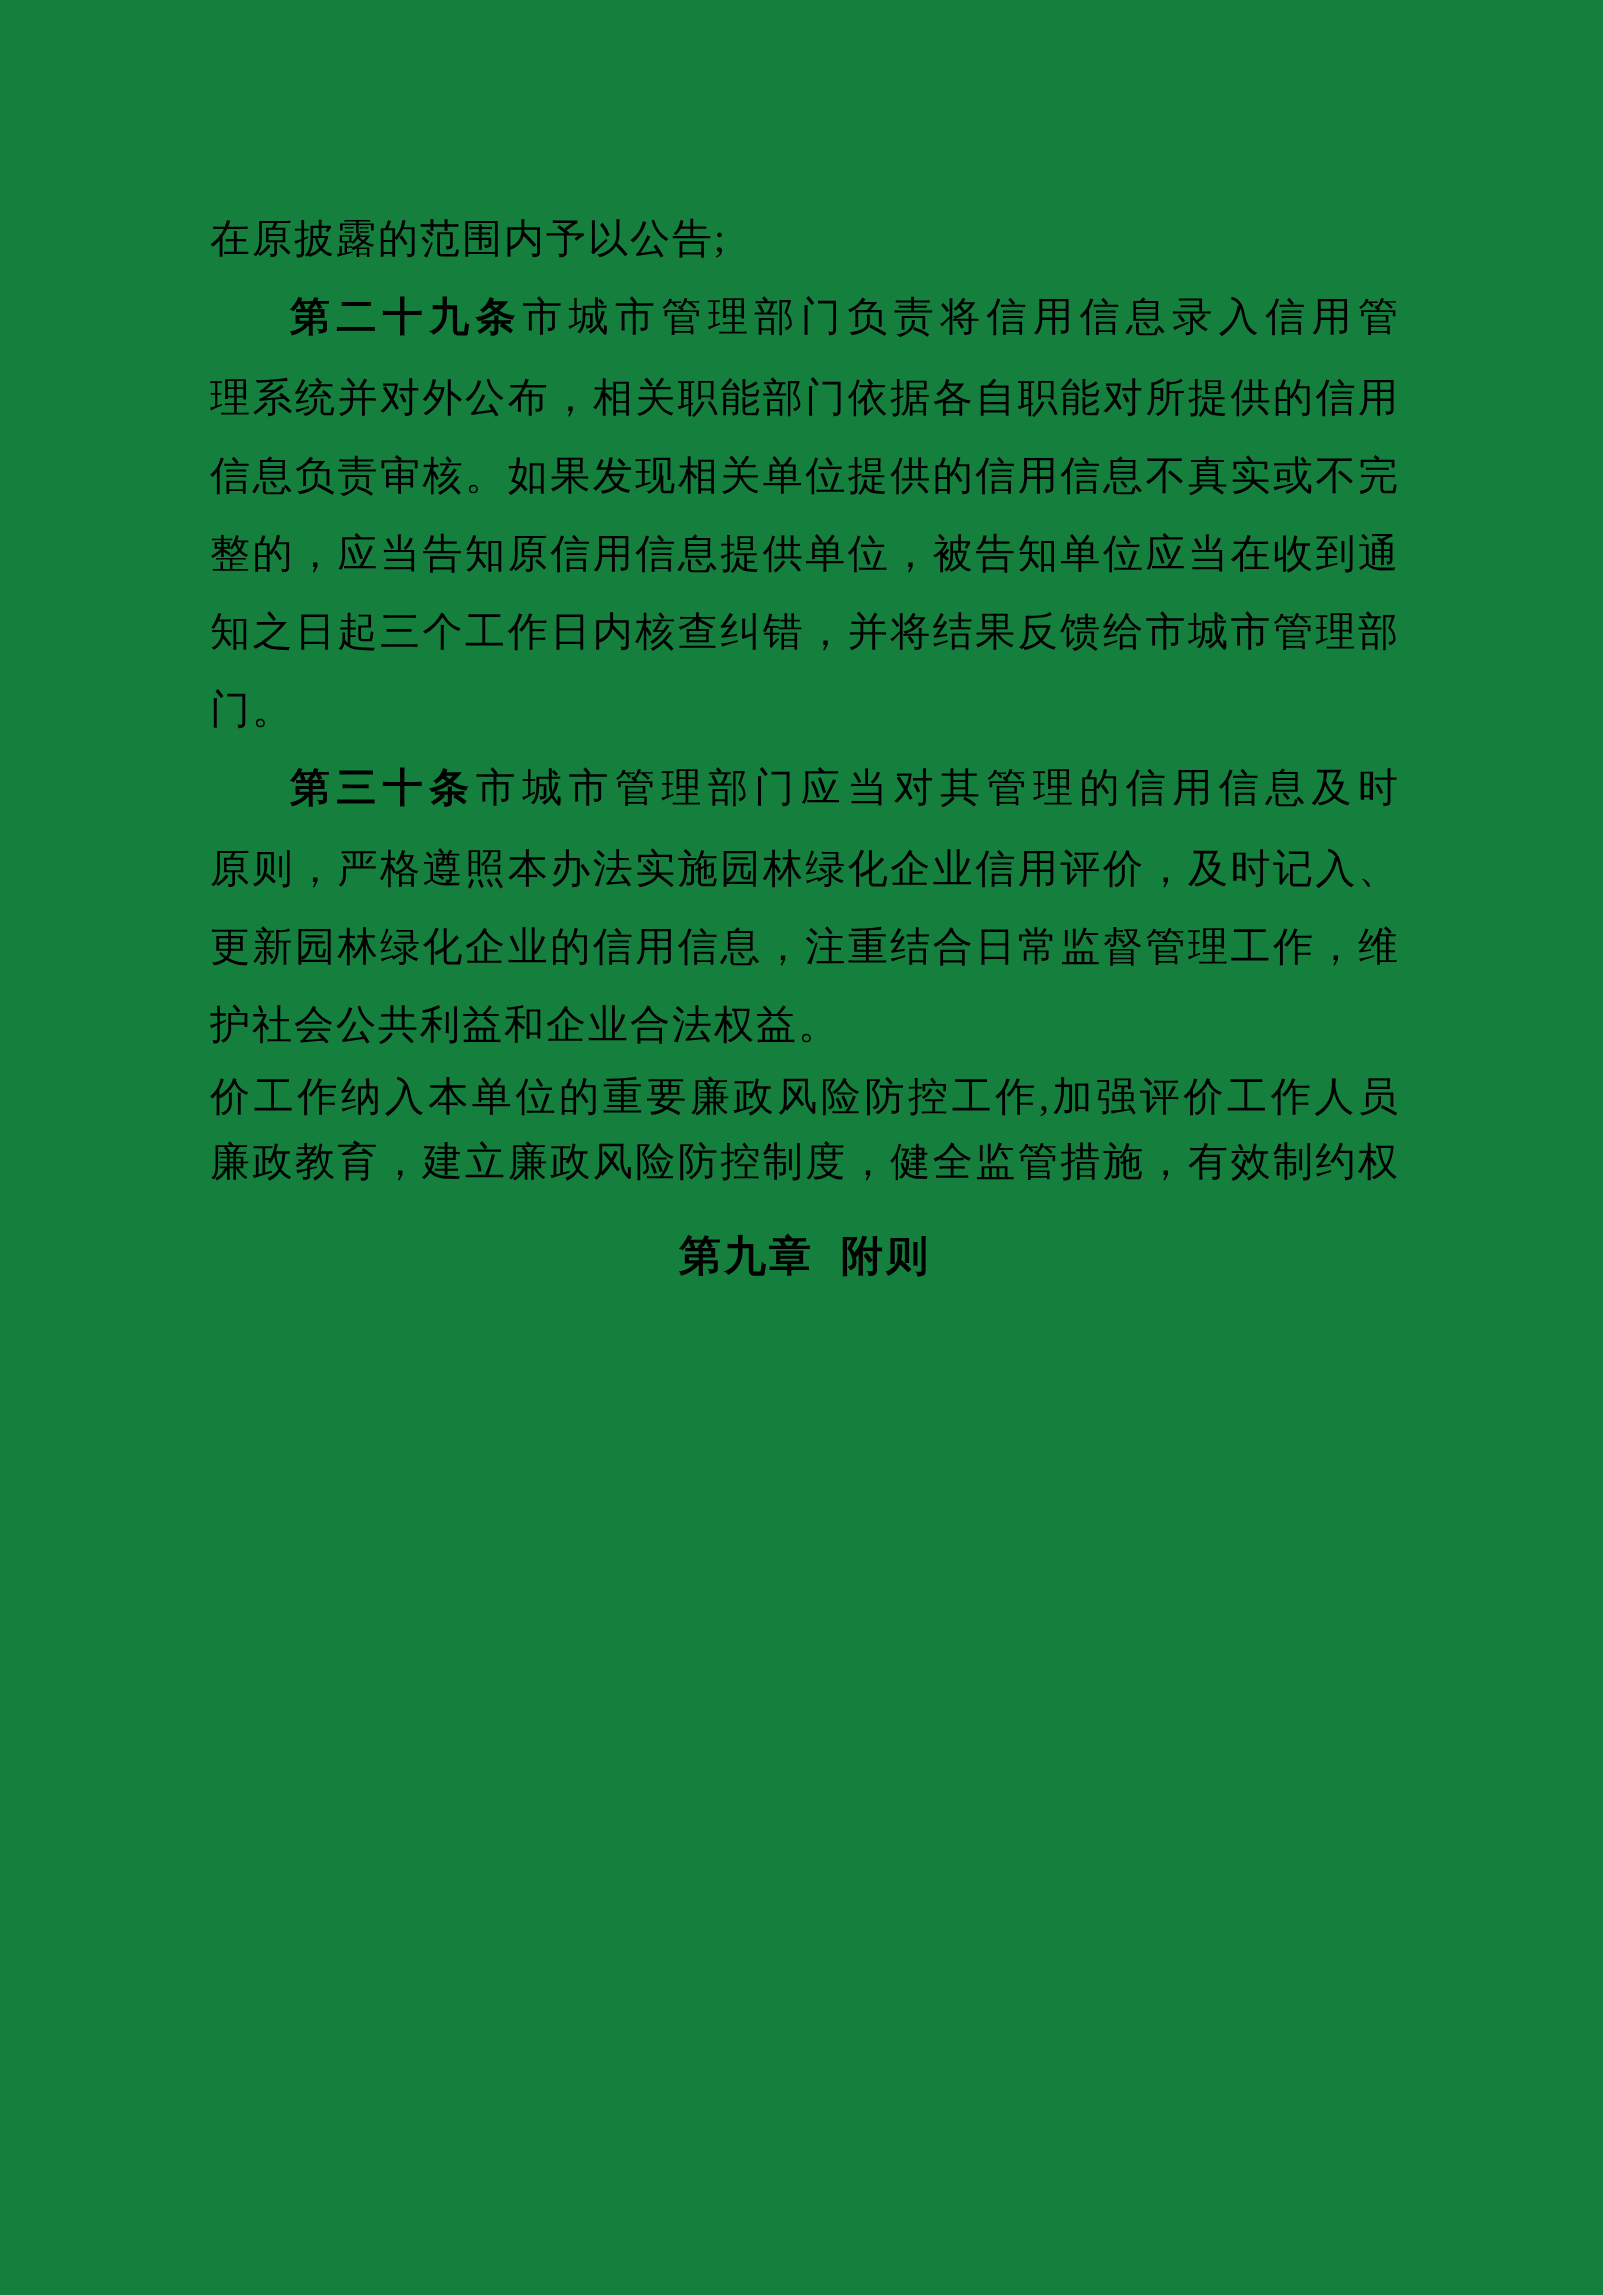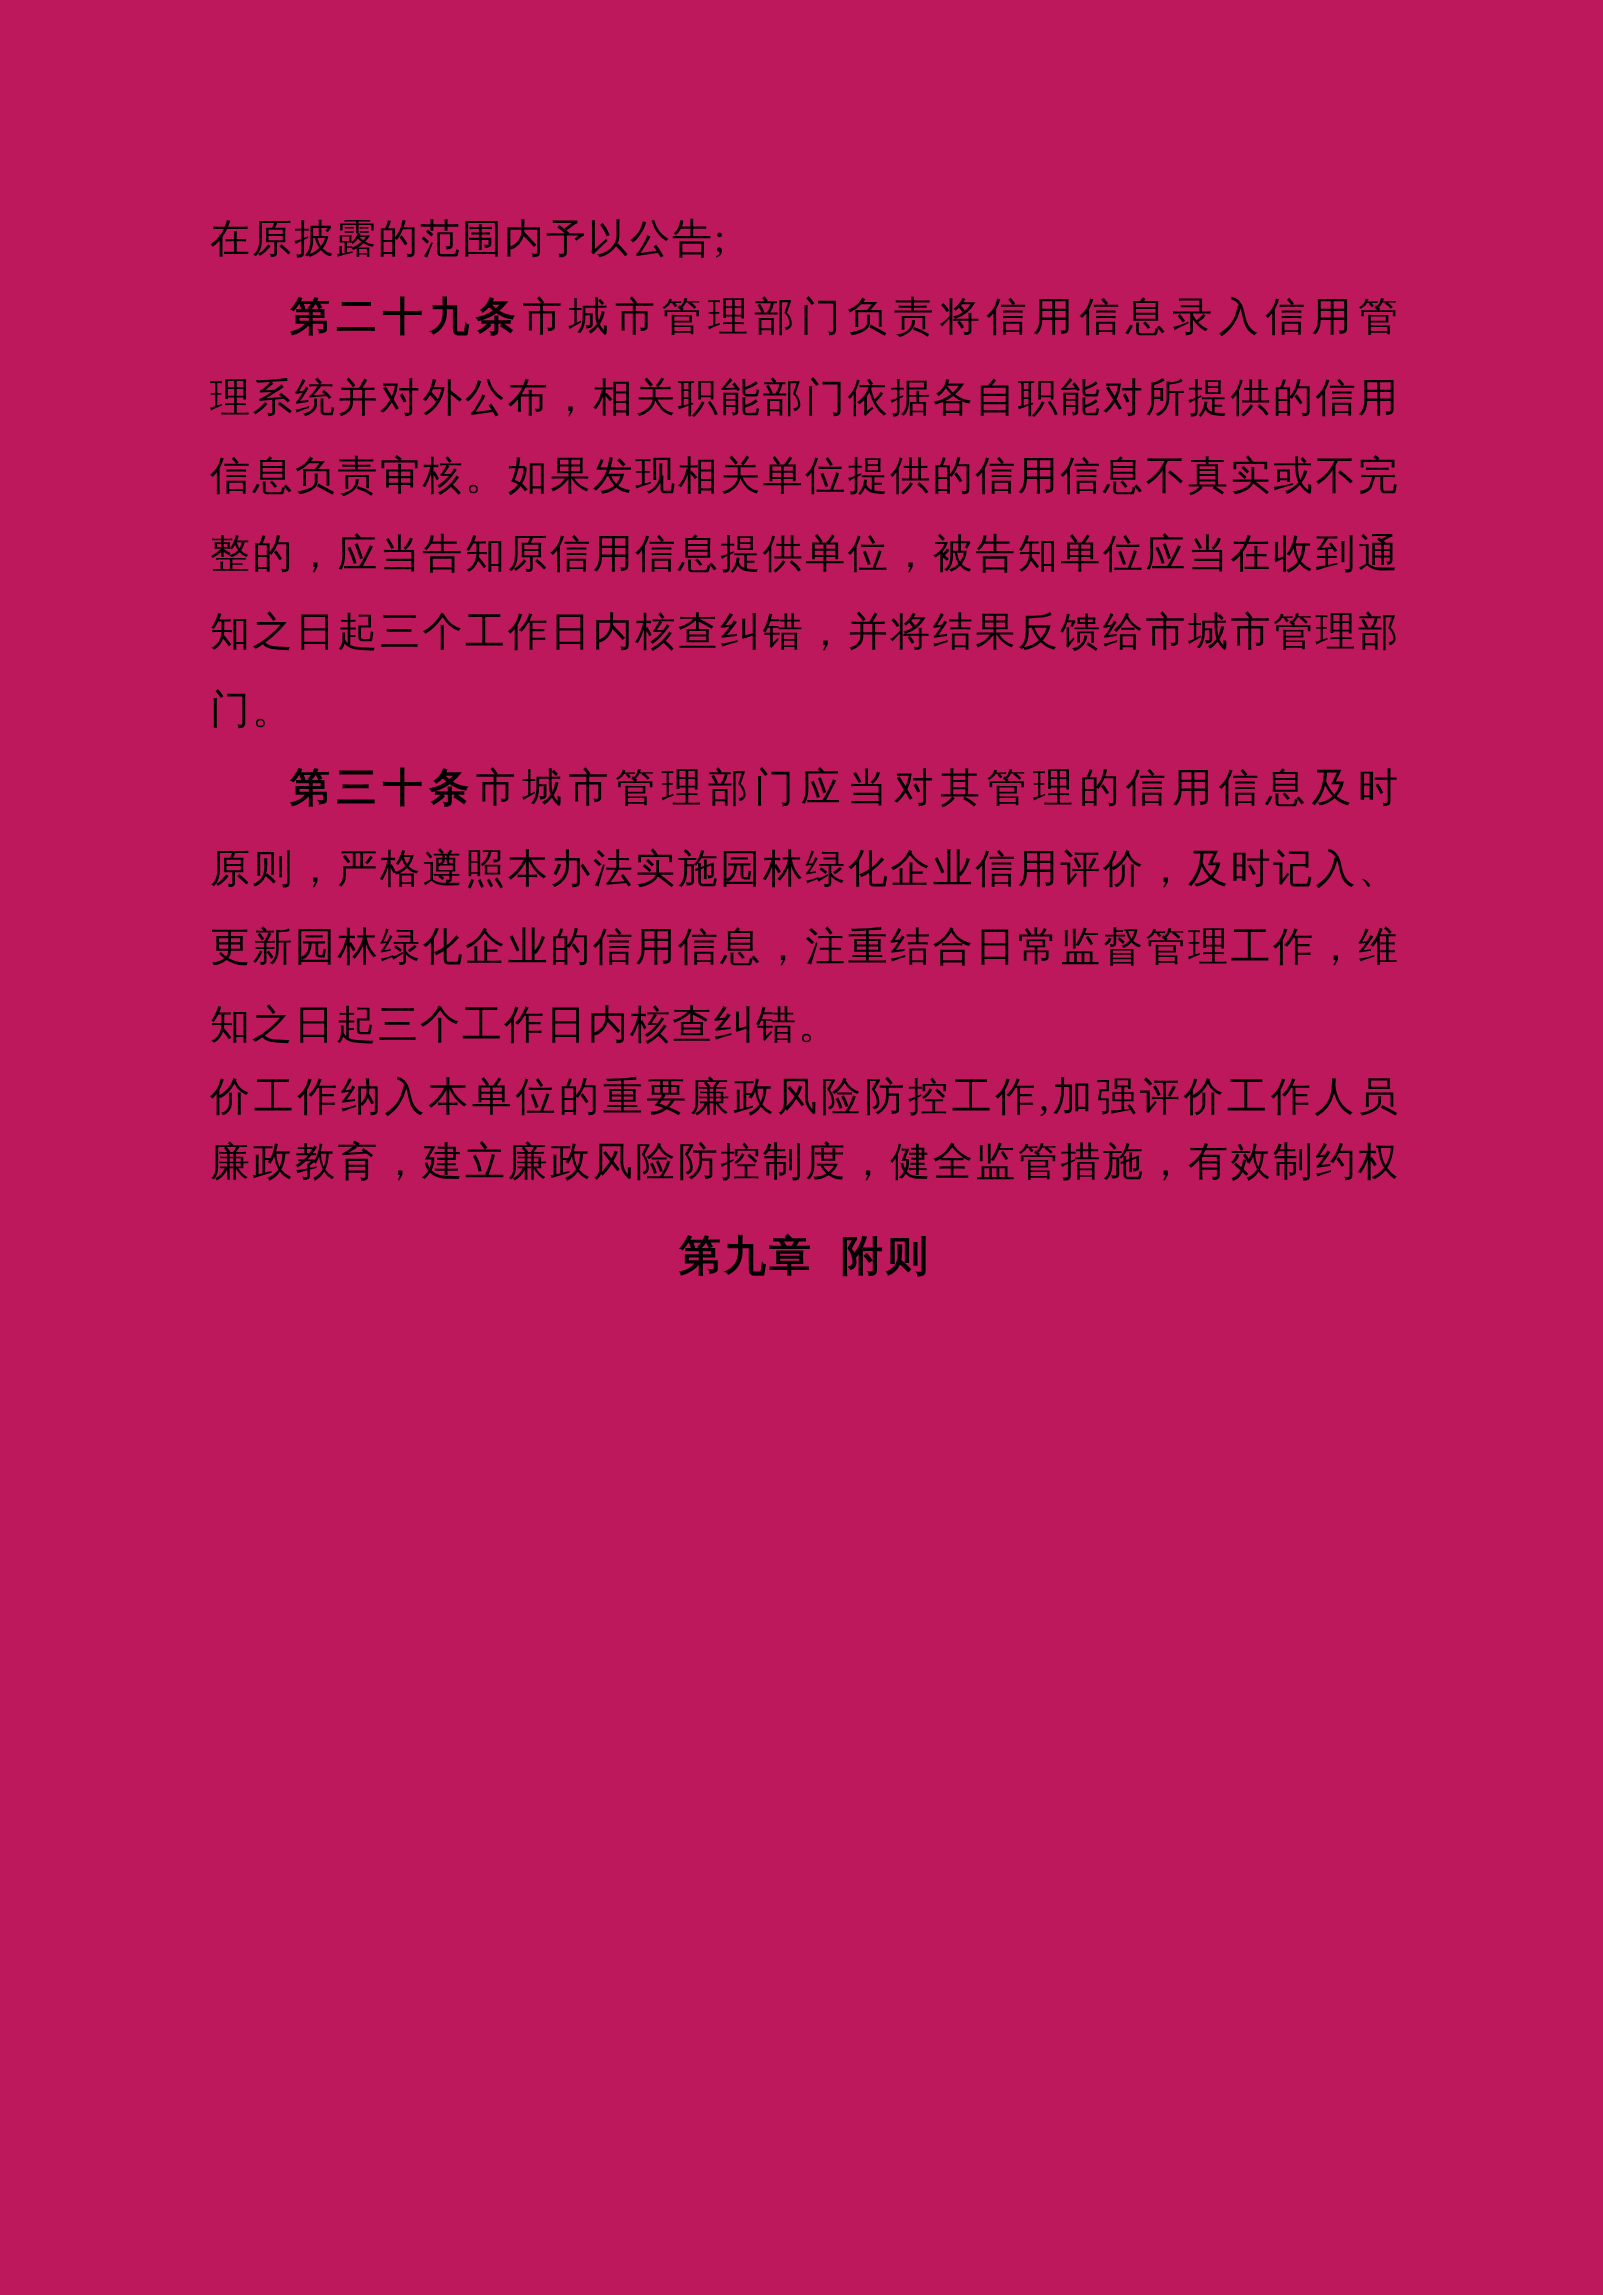--- a/index.html
+++ b/index.html
@@ -4,21 +4,21 @@
 <style>
   html, body {
     margin: 0;
     padding: 0;
     background: #ffffff;
   }
   .page {
     position: relative;
     width: 1603px;
     height: 2295px;
-    background: #be185d;
+    background: #15803d;
     overflow: hidden;
   }
   .content {
     position: absolute;
     left: 210px;
     top: 200px;
     width: 1190px;
   }
   .paragraph { margin: 0; }
   .line {
@@ -70,21 +70,21 @@
         <div class="line full">整的，应当告知原信用信息提供单位，被告知单位应当在收到通</div>
         <div class="line full">知之日起三个工作日内核查纠错，并将结果反馈给市城市管理部</div>
         <div class="line">门。</div>
       </div>
       <div class="paragraph">
         <div class="line full indented"><span class="art-num">第三十条</span>市城市管理部门应当对其管理的信用信息及时</div>
       </div>
       <div class="paragraph">
         <div class="line full">原则，严格遵照本办法实施园林绿化企业信用评价，及时记入、</div>
         <div class="line full">更新园林绿化企业的信用信息，注重结合日常监督管理工作，维</div>
-        <div class="line">知之日起三个工作日内核查纠错。</div>
+        <div class="line">护社会公共利益和企业合法权益。</div>
       </div>
       <div class="paragraph tight">
         <div class="line full">价工作纳入本单位的重要廉政风险防控工作,加强评价工作人员</div>
         <div class="line full">廉政教育，建立廉政风险防控制度，健全监管措施，有效制约权</div>
       </div>
       <div class="chapter-heading">第九章 附则</div>
     </div>
 </div>
 
 

